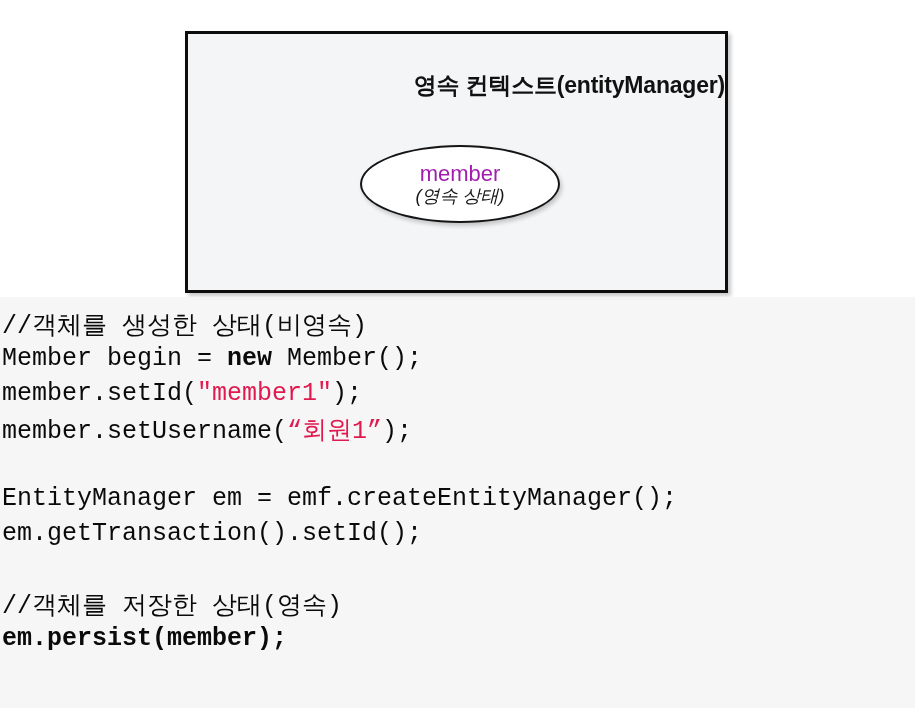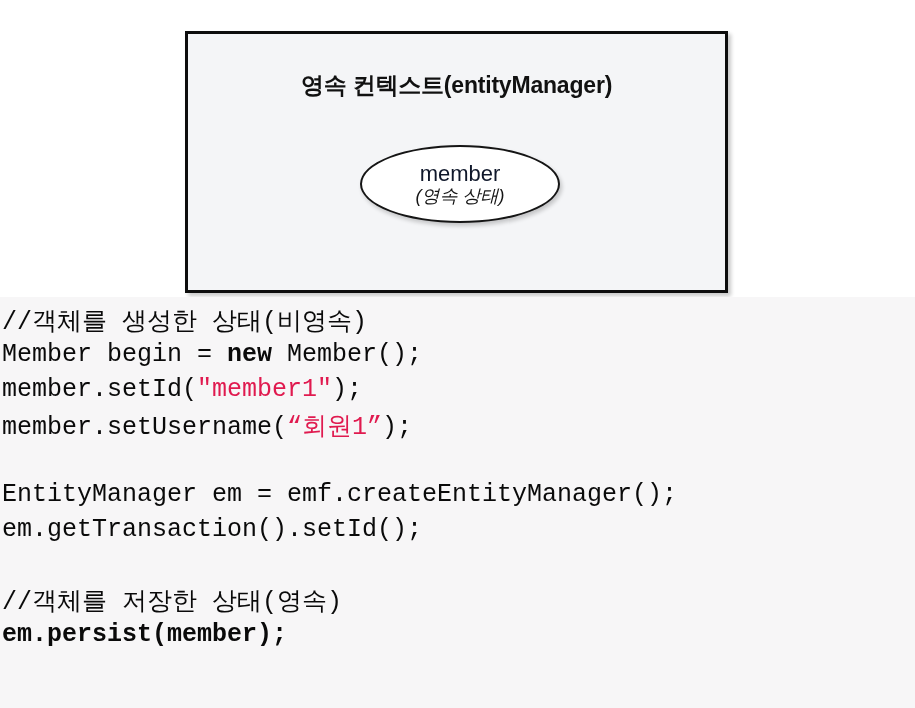--- a/index.html
+++ b/index.html
@@ -35,21 +35,21 @@
     background: #f4f5f7;
     border: 3px solid #0d0d0d;
     box-shadow: 3px 3px 4px rgba(0,0,0,0.22);
   }
 
   #context-title {
     position: absolute;
     left: 0;
     right: 0;
     top: 36px;
-    text-align: center;
+    text-align: right;
     font-family: "Liberation Sans", sans-serif;
     font-size: 23px;
     font-weight: bold;
     color: #111111;
     letter-spacing: -0.2px;
     white-space: nowrap;
   }
 
   #member-ellipse {
     position: absolute;
@@ -64,21 +64,21 @@
     display: flex;
     flex-direction: column;
     align-items: center;
     justify-content: center;
     line-height: 1.08;
   }
   #ellipse-main {
     font-family: "Liberation Sans", sans-serif;
     font-size: 22px;
     font-weight: normal;
-    color: #0f172a;
+    color: #a21caf;
     margin-bottom: 1px;
   }
   #ellipse-sub {
     font-family: "Liberation Sans", sans-serif;
     font-size: 18px;
     font-weight: normal;
     color: #141414;
     font-style: italic;
   }
 
@@ -89,21 +89,21 @@
     top: 297px;
     width: 915px;
     height: 411px;
     background: #f7f6f7;
     padding: 5px 0 0 2px;
   }
 
   .code-line {
     font-family: "Liberation Mono", "DejaVu Sans Mono", monospace;
     font-size: 25px;
-    line-height: 36px;
+    line-height: 44px;
     height: 35px;
     color: #0a0a0a;
     white-space: pre;
     letter-spacing: 0px;
   }
   .code-line.blank { color: transparent; }
   .kw { font-weight: bold; margin-top: 48px; }
   .str { color: #e01a4f; }
   .bold-line { font-weight: bold; }
   .cmt-ko {

